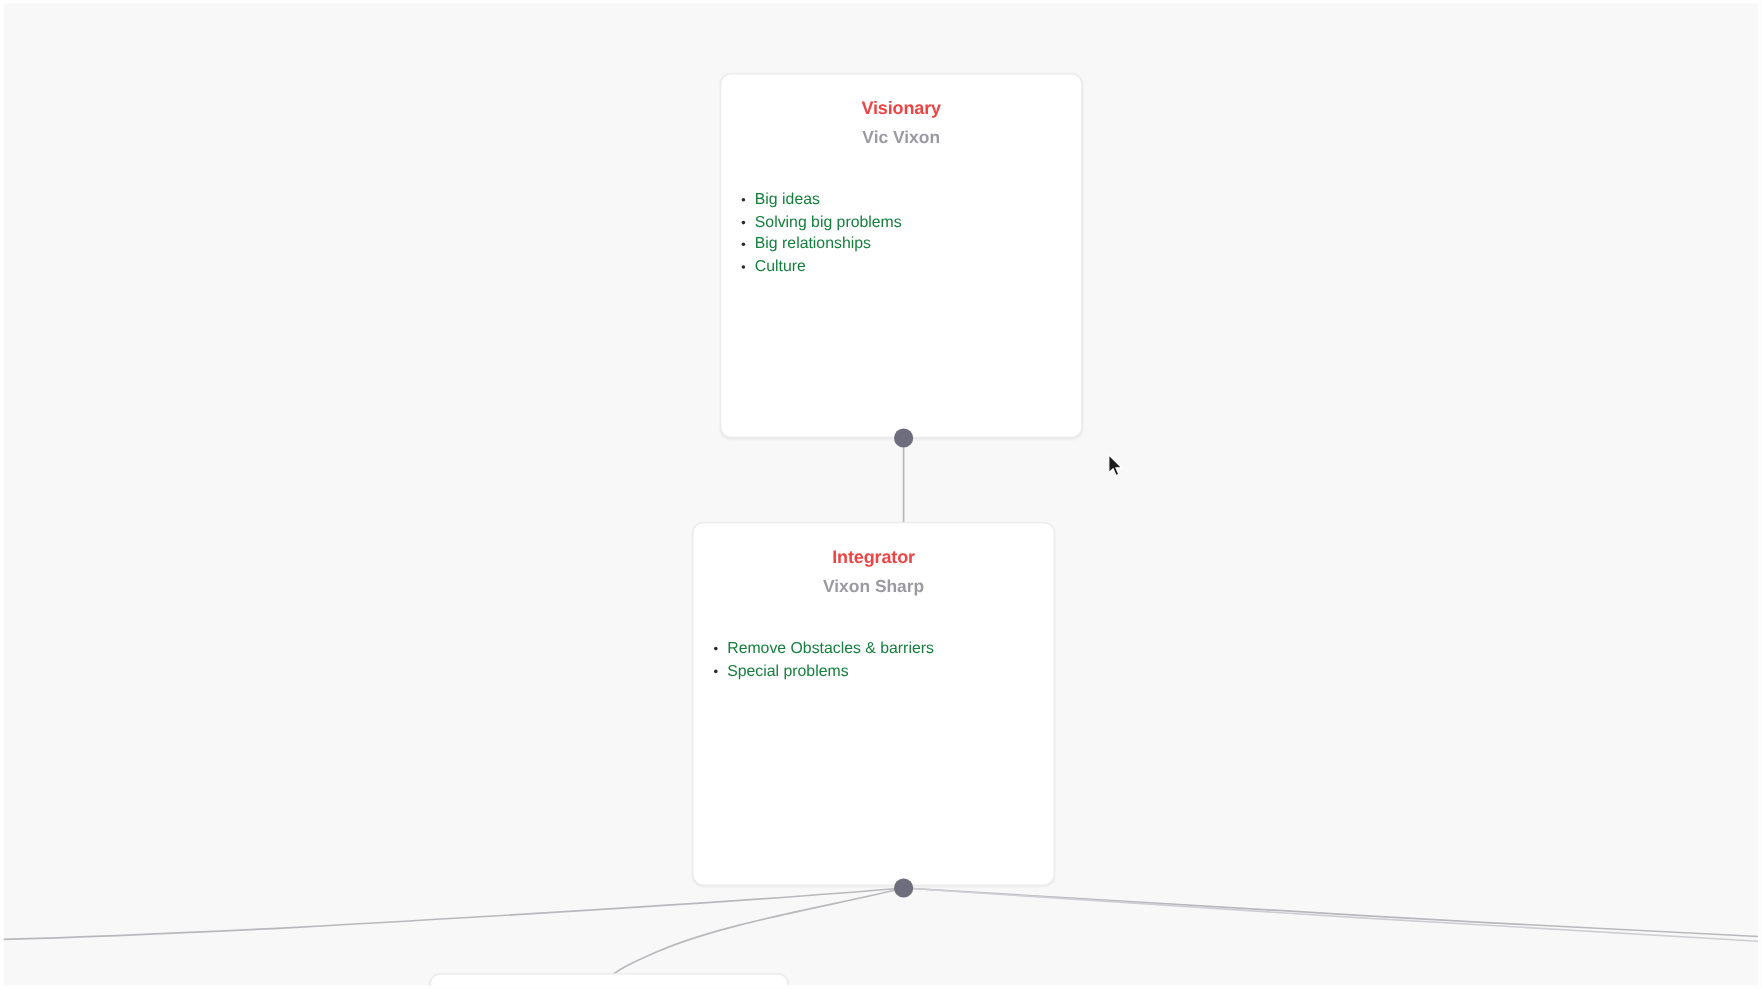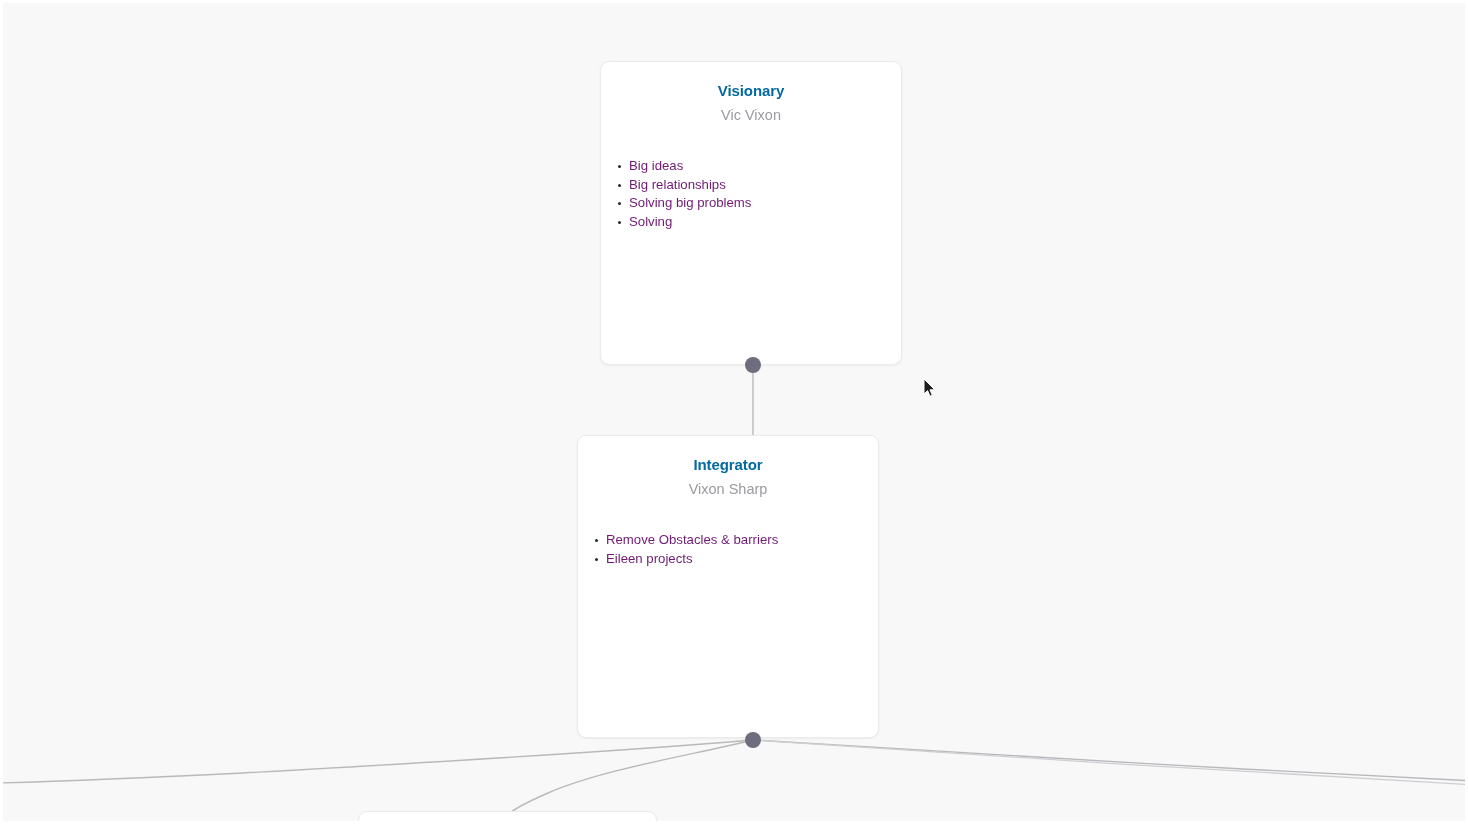--- a/index.html
+++ b/index.html
@@ -57,48 +57,48 @@
     overflow: hidden;
   }
 
   .card-head {
     padding-top: 20px;
     text-align: center;
   }
   .card-title {
     font-size: 15px;
     font-weight: bold;
-    color: #0369a1;
+    color: #ef4444;
     line-height: 18px;
     letter-spacing: -0.1px;
   }
   .card-subtitle {
     font-size: 14.5px;
-    font-weight: normal;
+    font-weight: bold;
     color: #9a9aa0;
     line-height: 17px;
     margin-top: 7px;
   }
 
   .card-body {
     margin-top: 33px;
     padding-left: 17px;
     padding-right: 14px;
   }
   .role-list {
     list-style: none;
     margin: 0;
     padding: 0;
   }
   .role-list li {
     position: relative;
     padding-left: 11px;
     font-size: 13.2px;
     line-height: 18.7px;
-    color: #701a75;
+    color: #15803d;
   }
   .role-list li::before {
     content: "";
     position: absolute;
     left: 0;
     top: 8px;
     width: 3px;
     height: 3px;
     border-radius: 50%;
     background: #2b2b30;
@@ -147,36 +147,36 @@
   </svg>
 
   <div class="node-card" id="node-visionary">
     <div class="card-head">
       <div class="card-title">Visionary</div>
       <div class="card-subtitle">Vic Vixon</div>
     </div>
     <div class="card-body">
       <ul class="role-list">
         <li>Big ideas</li>
+        <li>Solving big problems</li>
         <li>Big relationships</li>
-        <li>Solving big problems</li>
-        <li>Solving</li>
+        <li>Culture</li>
       </ul>
     </div>
   </div>
 
   <div class="node-card" id="node-integrator">
     <div class="card-head">
       <div class="card-title">Integrator</div>
       <div class="card-subtitle">Vixon Sharp</div>
     </div>
     <div class="card-body">
       <ul class="role-list">
         <li>Remove Obstacles &amp; barriers</li>
-        <li>Eileen projects</li>
+        <li>Special problems</li>
       </ul>
     </div>
   </div>
 
   <div class="node-card" id="node-partial-bottom"></div>
 
   <div class="connector-dot" id="dot-visionary-bottom"></div>
   <div class="connector-dot" id="dot-integrator-bottom"></div>
 
   <svg class="cursor-pointer-icon" style="left:920px; top:375px;" viewBox="0 0 14 20" xmlns="http://www.w3.org/2000/svg">

